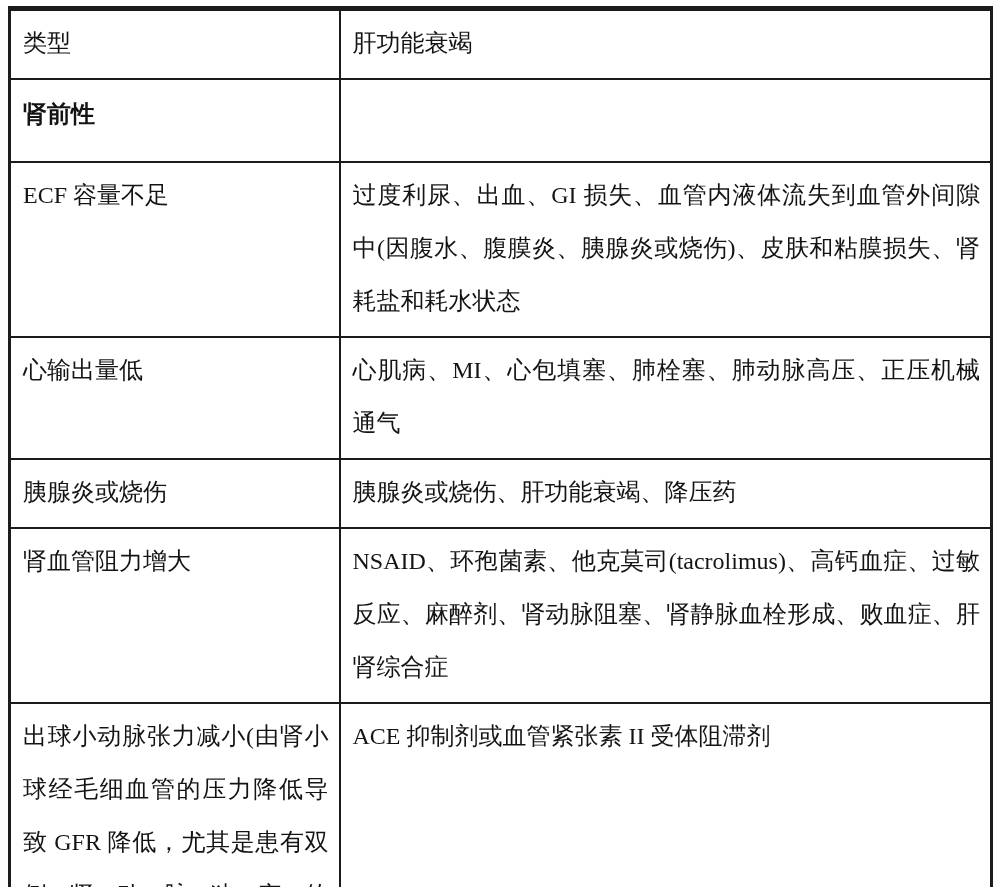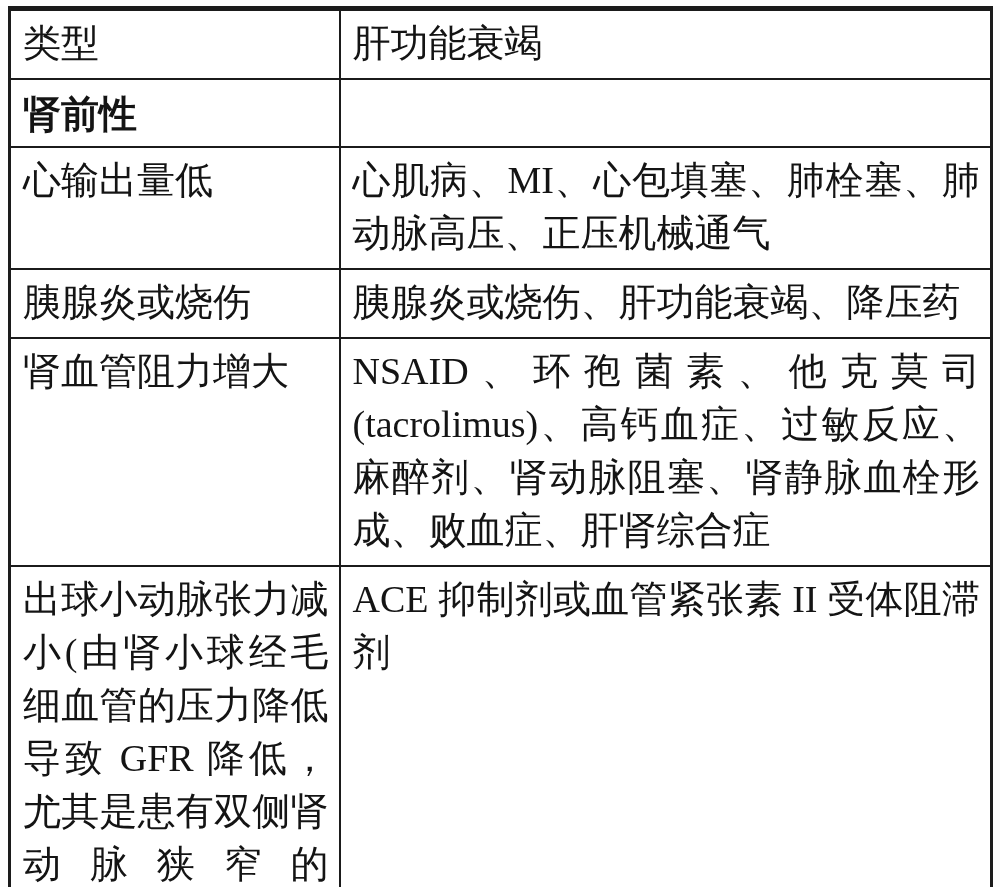--- a/index.html
+++ b/index.html
@@ -26,21 +26,21 @@
     background: #ffffff;
   }
   table.doc-table col.c-type { width: 330px; }
   table.doc-table td, table.doc-table th {
     border-left: 2px solid #1b1b1b;
     border-right: 2px solid #1b1b1b;
     border-top: 2px solid #1b1b1b;
     border-bottom: 2px solid #1b1b1b;
     vertical-align: top;
     padding: 6px 10px 8px 12px;
-    font-size: 38px;
+    font-size: 24px;
     line-height: 53px;
     font-weight: normal;
     text-align: justify;
     text-justify: inter-character;
     word-break: break-word;
   }
   
   table.doc-table tr:first-child > * { border-top: 5px solid #1b1b1b; }
   table.doc-table tr:last-child > *  { border-bottom: 4px solid #1b1b1b; }
   table.doc-table tr > *:first-child { border-left: 3px solid #1b1b1b; }
@@ -52,21 +52,21 @@
     font-weight: bold;
     text-align: left;
     line-height: 48px;
     padding-top: 8px;
     padding-bottom: 6px;
   }
   tr.section-row td {
     font-weight: bold;
     line-height: 48px;
     padding-top: 10px;
-    padding-bottom: 8px;
+    padding-bottom: 23px;
   }
   td.justify-all { text-align-last: justify; }
   
   tr.row-ecf td { height: 155px; }
   tr.row-cardiac td { height: 100px; }
   tr.row-svr td { height: 44px; }
   tr.row-rvr td { height: 148px; }
   tr.row-efferent td { height: 255px; }
 </style>
 </head>
@@ -80,20 +80,24 @@
     </colgroup>
     <tbody>
       <tr>
         <th class="head-cell">类型</th>
         <th class="head-cell">肝功能衰竭</th>
       </tr>
       <tr class="section-row">
         <td>肾前性</td>
         <td></td>
       </tr>
+      <tr class="row-ecf">
+        <td>ECF 容量不足</td>
+        <td>过度利尿、出血、GI 损失、血管内液体流失到血管外间隙中(因腹水、腹膜炎、胰腺炎或烧伤)、皮肤和粘膜损失、肾耗盐和耗水状态</td>
+      </tr>
       <tr class="row-cardiac">
         <td>心输出量低</td>
         <td>心肌病、MI、心包填塞、肺栓塞、肺动脉高压、正压机械通气</td>
       </tr>
       <tr class="row-svr">
         <td>胰腺炎或烧伤</td>
         <td>胰腺炎或烧伤、肝功能衰竭、降压药</td>
       </tr>
       <tr class="row-rvr thick-bottom">
         <td>肾血管阻力增大</td>

